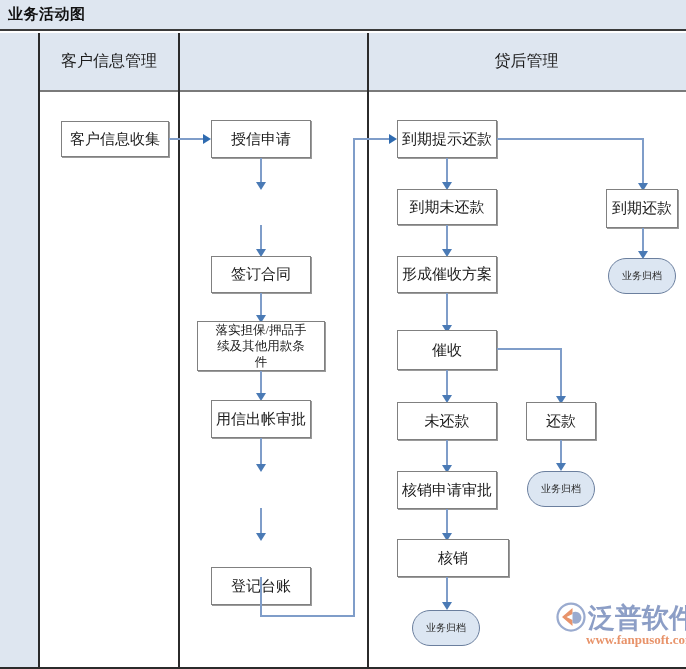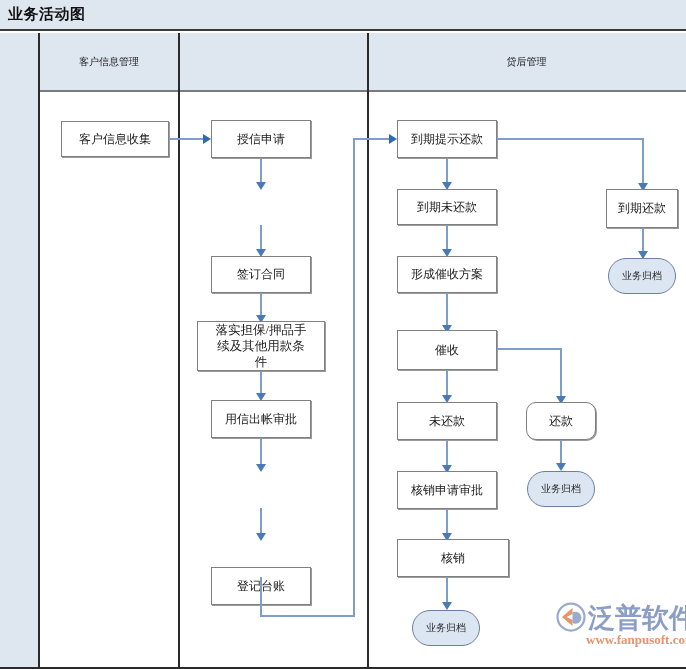--- a/index.html
+++ b/index.html
@@ -50,21 +50,21 @@
     width: 646px; height: 59px;
     background: #dee6f0;
     border-bottom: 2px solid #7a7a7a;
   }
   .col-head {
     position: absolute;
     top: 0; height: 57px;
     display: flex;
     align-items: center;
     justify-content: center;
-    font-size: 10px;
+    font-size: 16px;
     color: #1c1c1c;
     white-space: nowrap;
   }
   #col-head-1 { left: 0px;   width: 138px; }
   #col-head-2 { left: 138px; width: 189px; }
   #col-head-3 { left: 327px; width: 319px; }
 
   
   #lane-body {
     position: absolute;
@@ -81,21 +81,21 @@
   
   .node {
     position: absolute;
     background: #ffffff;
     border: 1.5px solid #808080;
     box-shadow: 1px 1px 0 #9a9a9a;
     display: flex;
     align-items: center;
     justify-content: center;
     text-align: center;
-    font-size: 12px;
+    font-size: 15px;
     line-height: 17px;
     color: #1a1a1a;
   }
   .node.multiline { font-size: 12.5px; line-height: 16px; }
 
   
   .terminator {
     position: absolute;
     background: #dce6f2;
     border: 1.5px solid #6b7f9e;
@@ -238,21 +238,21 @@
 
   <div class="conn-v" style="left:446px; top:370px; width:2px; height:30px;"></div>
   <div class="arrow-down" style="left:442px; top:395px;"></div>
 
   <div class="conn-h" style="left:497px; top:348px; width:65px;"></div>
   <div class="conn-v" style="left:560px; top:348px; width:2px; height:52px;"></div>
   <div class="arrow-down" style="left:556px; top:396px;"></div>
 
   <div class="node" style="left:397px; top:402px; width:100px; height:38px;">未还款</div>
 
-  <div class="node" style="left:526px; top:402px; width:70px; height:38px;border-radius:10px;">还款</div>
+  <div class="node" style="left:526px; top:402px; width:70px; height:38px;">还款</div>
 
   <div class="conn-v" style="left:446px; top:440px; width:2px; height:30px;"></div>
   <div class="arrow-down" style="left:442px; top:465px;"></div>
 
   <div class="conn-v" style="left:560px; top:440px; width:2px; height:28px;"></div>
   <div class="arrow-down" style="left:556px; top:463px;"></div>
 
   <div class="node" style="left:397px; top:471px; width:100px; height:38px;">核销申请审批</div>
 
   <div class="terminator" style="left:527px; top:471px; width:68px; height:36px;">业务归档</div>

